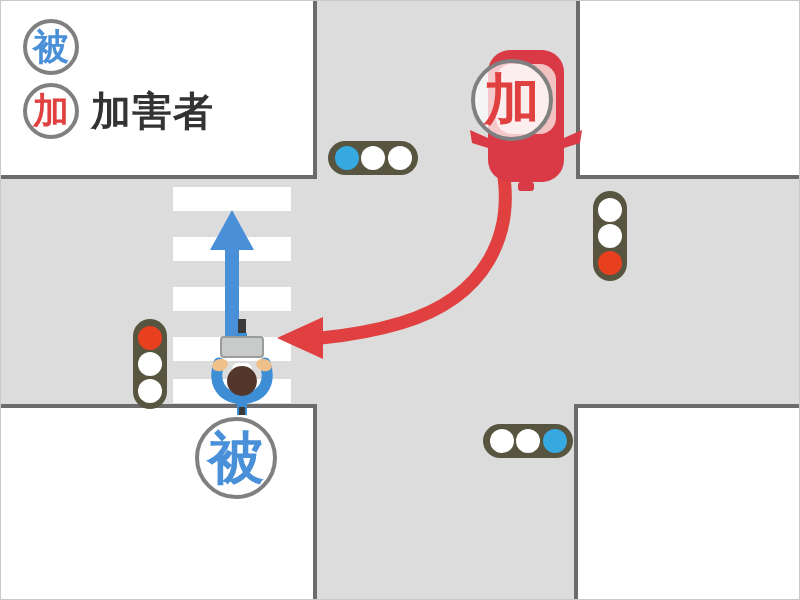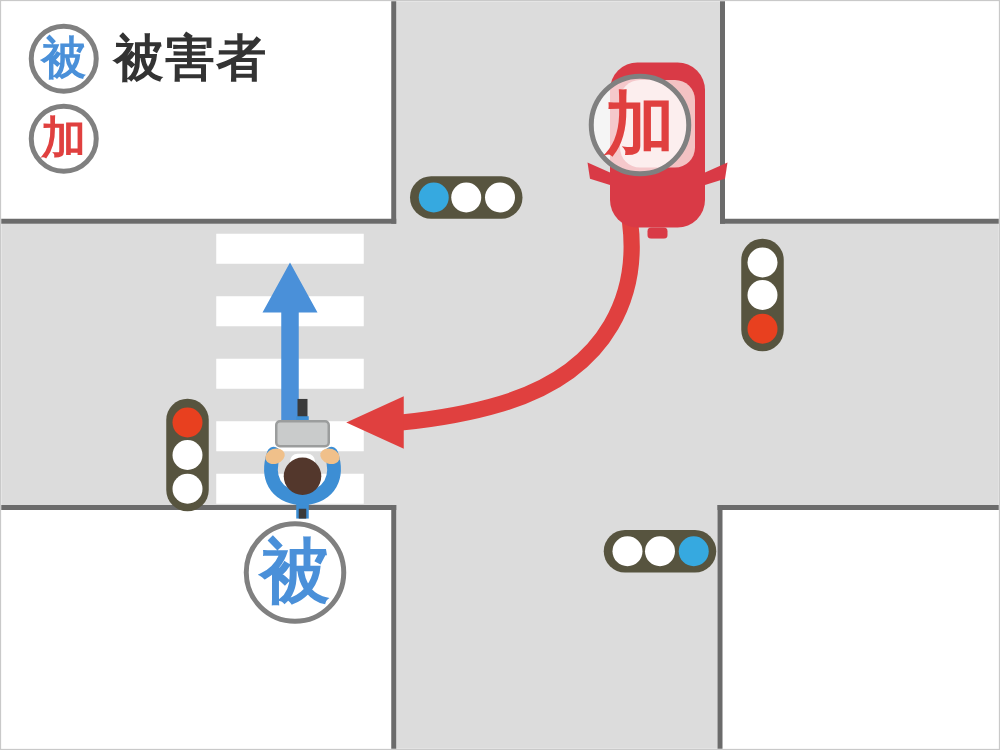--- a/index.html
+++ b/index.html
@@ -165,24 +165,24 @@
   <div class="zebra" style="left:172px; top:378px; width:118px; height:24px;"></div>
 
   <div class="block b-tl"></div>
   <div class="block b-tr"></div>
   <div class="block b-bl"></div>
   <div class="block b-br"></div>
 
   <div class="legend">
     <div class="legend-row">
       <div class="legend-badge victim">被</div>
-      <div class="legend-text">被害者</div>
     </div>
     <div class="legend-row">
       <div class="legend-badge culprit">加</div>
+      <div class="legend-text">加害者</div>
     </div>
   </div>
 
   <div class="signal horizontal" style="left:327px; top:140px;">
     <div class="lamp on-green"></div>
     <div class="lamp"></div>
     <div class="lamp"></div>
   </div>
 
   <div class="signal vertical" style="left:592px; top:190px;">

